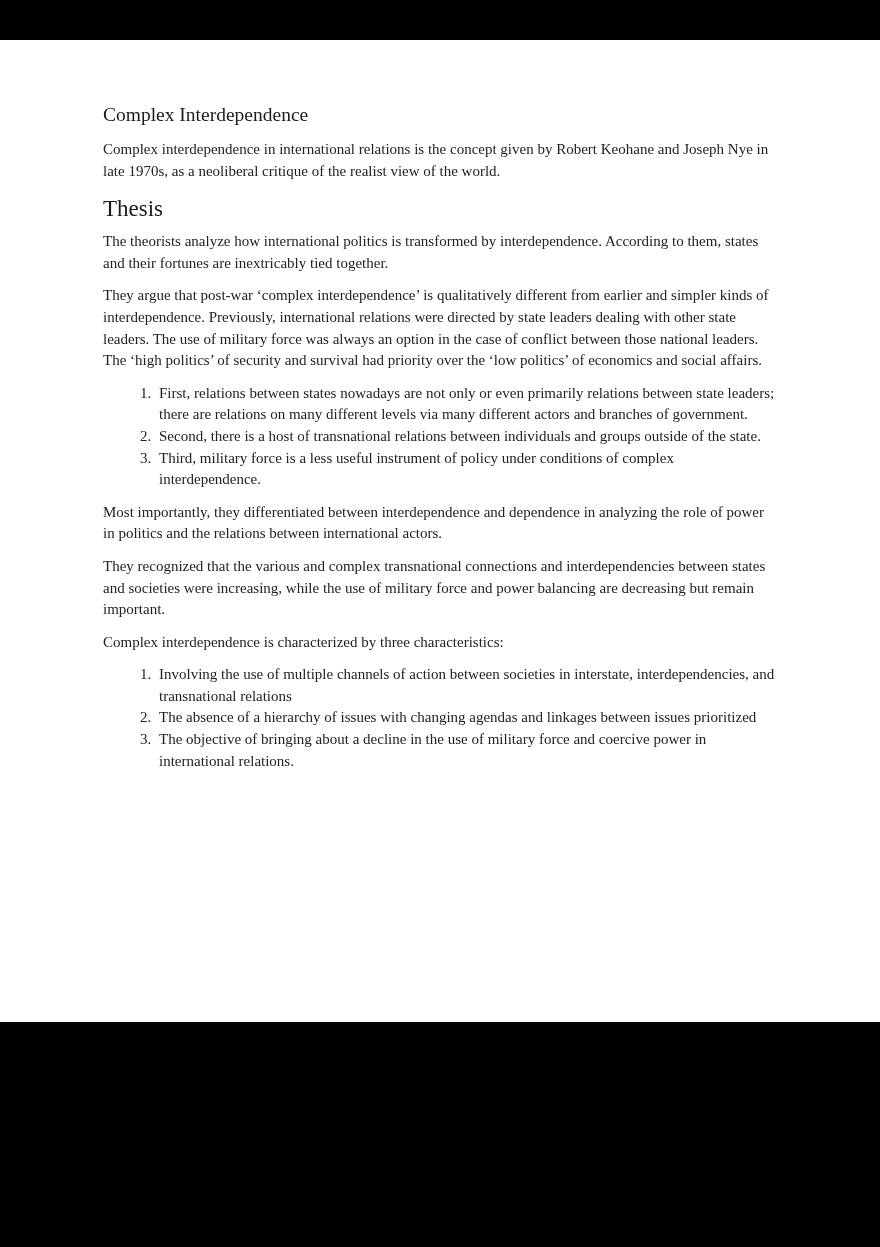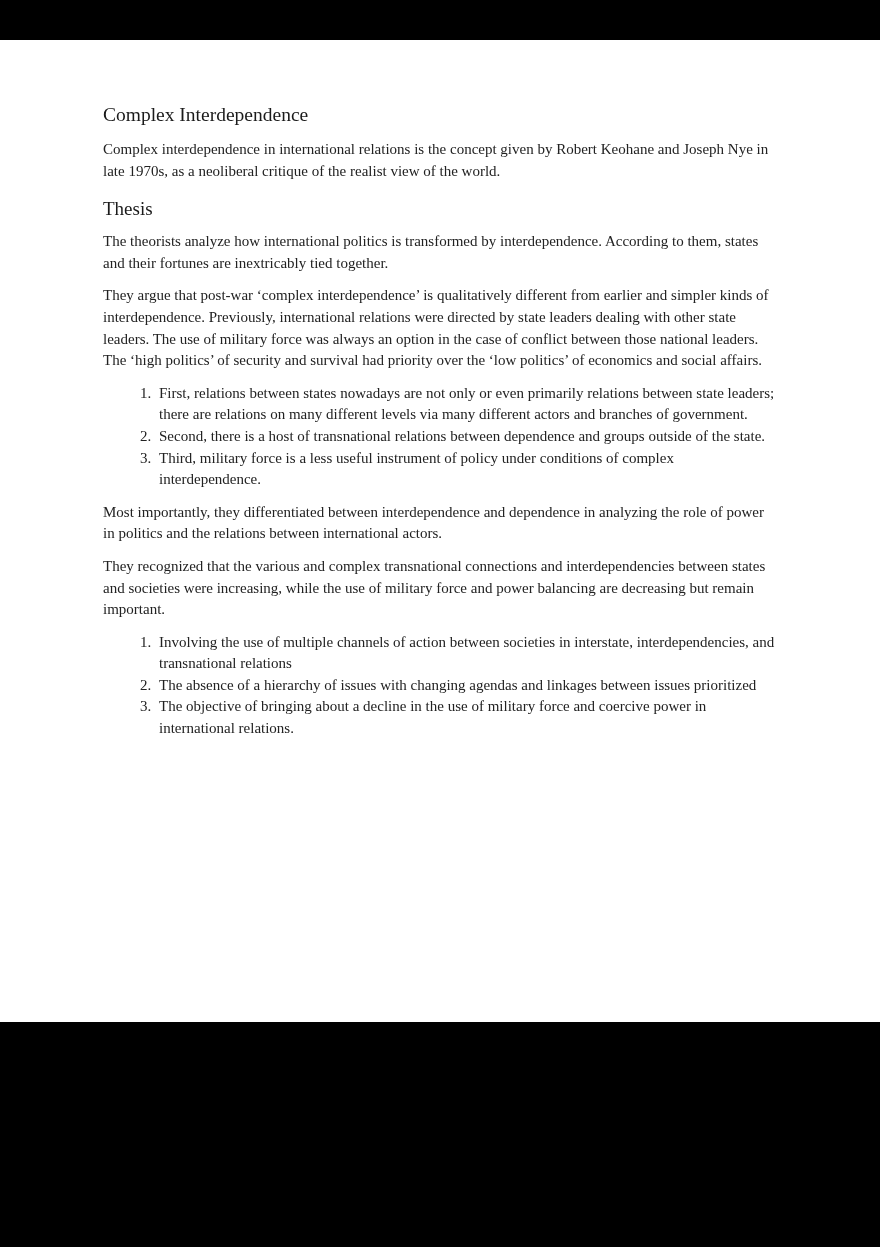--- a/index.html
+++ b/index.html
@@ -31,21 +31,21 @@
     overflow: hidden;
   }
   .doc-title {
     font-size: 19.5px;
     font-weight: 400;
     line-height: 25px;
     margin-bottom: 12px;
     color: #1b1b1b;
   }
   .section-heading {
-    font-size: 19px;
+    font-size: 23px;
     font-weight: 400;
     line-height: 23px;
     margin-top: 15px;
     margin-bottom: 11px;
     color: #1b1b1b;
   }
   .para {
     margin-bottom: 11px;
   }
   ol.doc-list {
@@ -71,29 +71,30 @@
 
     <h2 class="section-heading">Thesis</h2>
 
     <p class="para">The theorists analyze how international politics is transformed by interdependence. According to them, states and their fortunes are inextricably tied together.</p>
 
     <p class="para">They argue that post-war ‘complex interdependence’ is qualitatively different from earlier and simpler kinds of interdependence. Previously, international relations were directed by state leaders dealing with other state leaders. The use of military force was always an option in the case of conflict between those national leaders. The ‘high politics’ of security and survival had priority over the ‘low politics’ of economics and social affairs.</p>
 
 
     <ol class="doc-list">
       <li>First, relations between states nowadays are not only or even primarily relations between state leaders; there are relations on many different levels via many different actors and branches of government.</li>
-      <li>Second, there is a host of transnational relations between dependence and groups outside of the state.</li>
+      <li>Second, there is a host of transnational relations between individuals and groups outside of the state.</li>
       <li>Third, military force is a less useful instrument of policy under conditions of complex interdependence.</li>
     </ol>
 
     <p class="para">Most importantly, they differentiated between interdependence and dependence in analyzing the role of power in politics and the relations between international actors.</p>
 
     <p class="para">They recognized that the various and complex transnational connections and interdependencies between states and societies were increasing, while the use of military force and power balancing are decreasing but remain important.</p>
 
 
+    <p class="para">Complex interdependence is characterized by three characteristics:</p>
 
     <ol class="doc-list">
       <li>Involving the use of multiple channels of action between societies in interstate, interdependencies, and transnational relations</li>
       <li>The absence of a hierarchy of issues with changing agendas and linkages between issues prioritized</li>
       <li>The objective of bringing about a decline in the use of military force and coercive power in international relations.</li>
     </ol>
 
   </div>
 
   <div class="letterbox bottom"></div>

